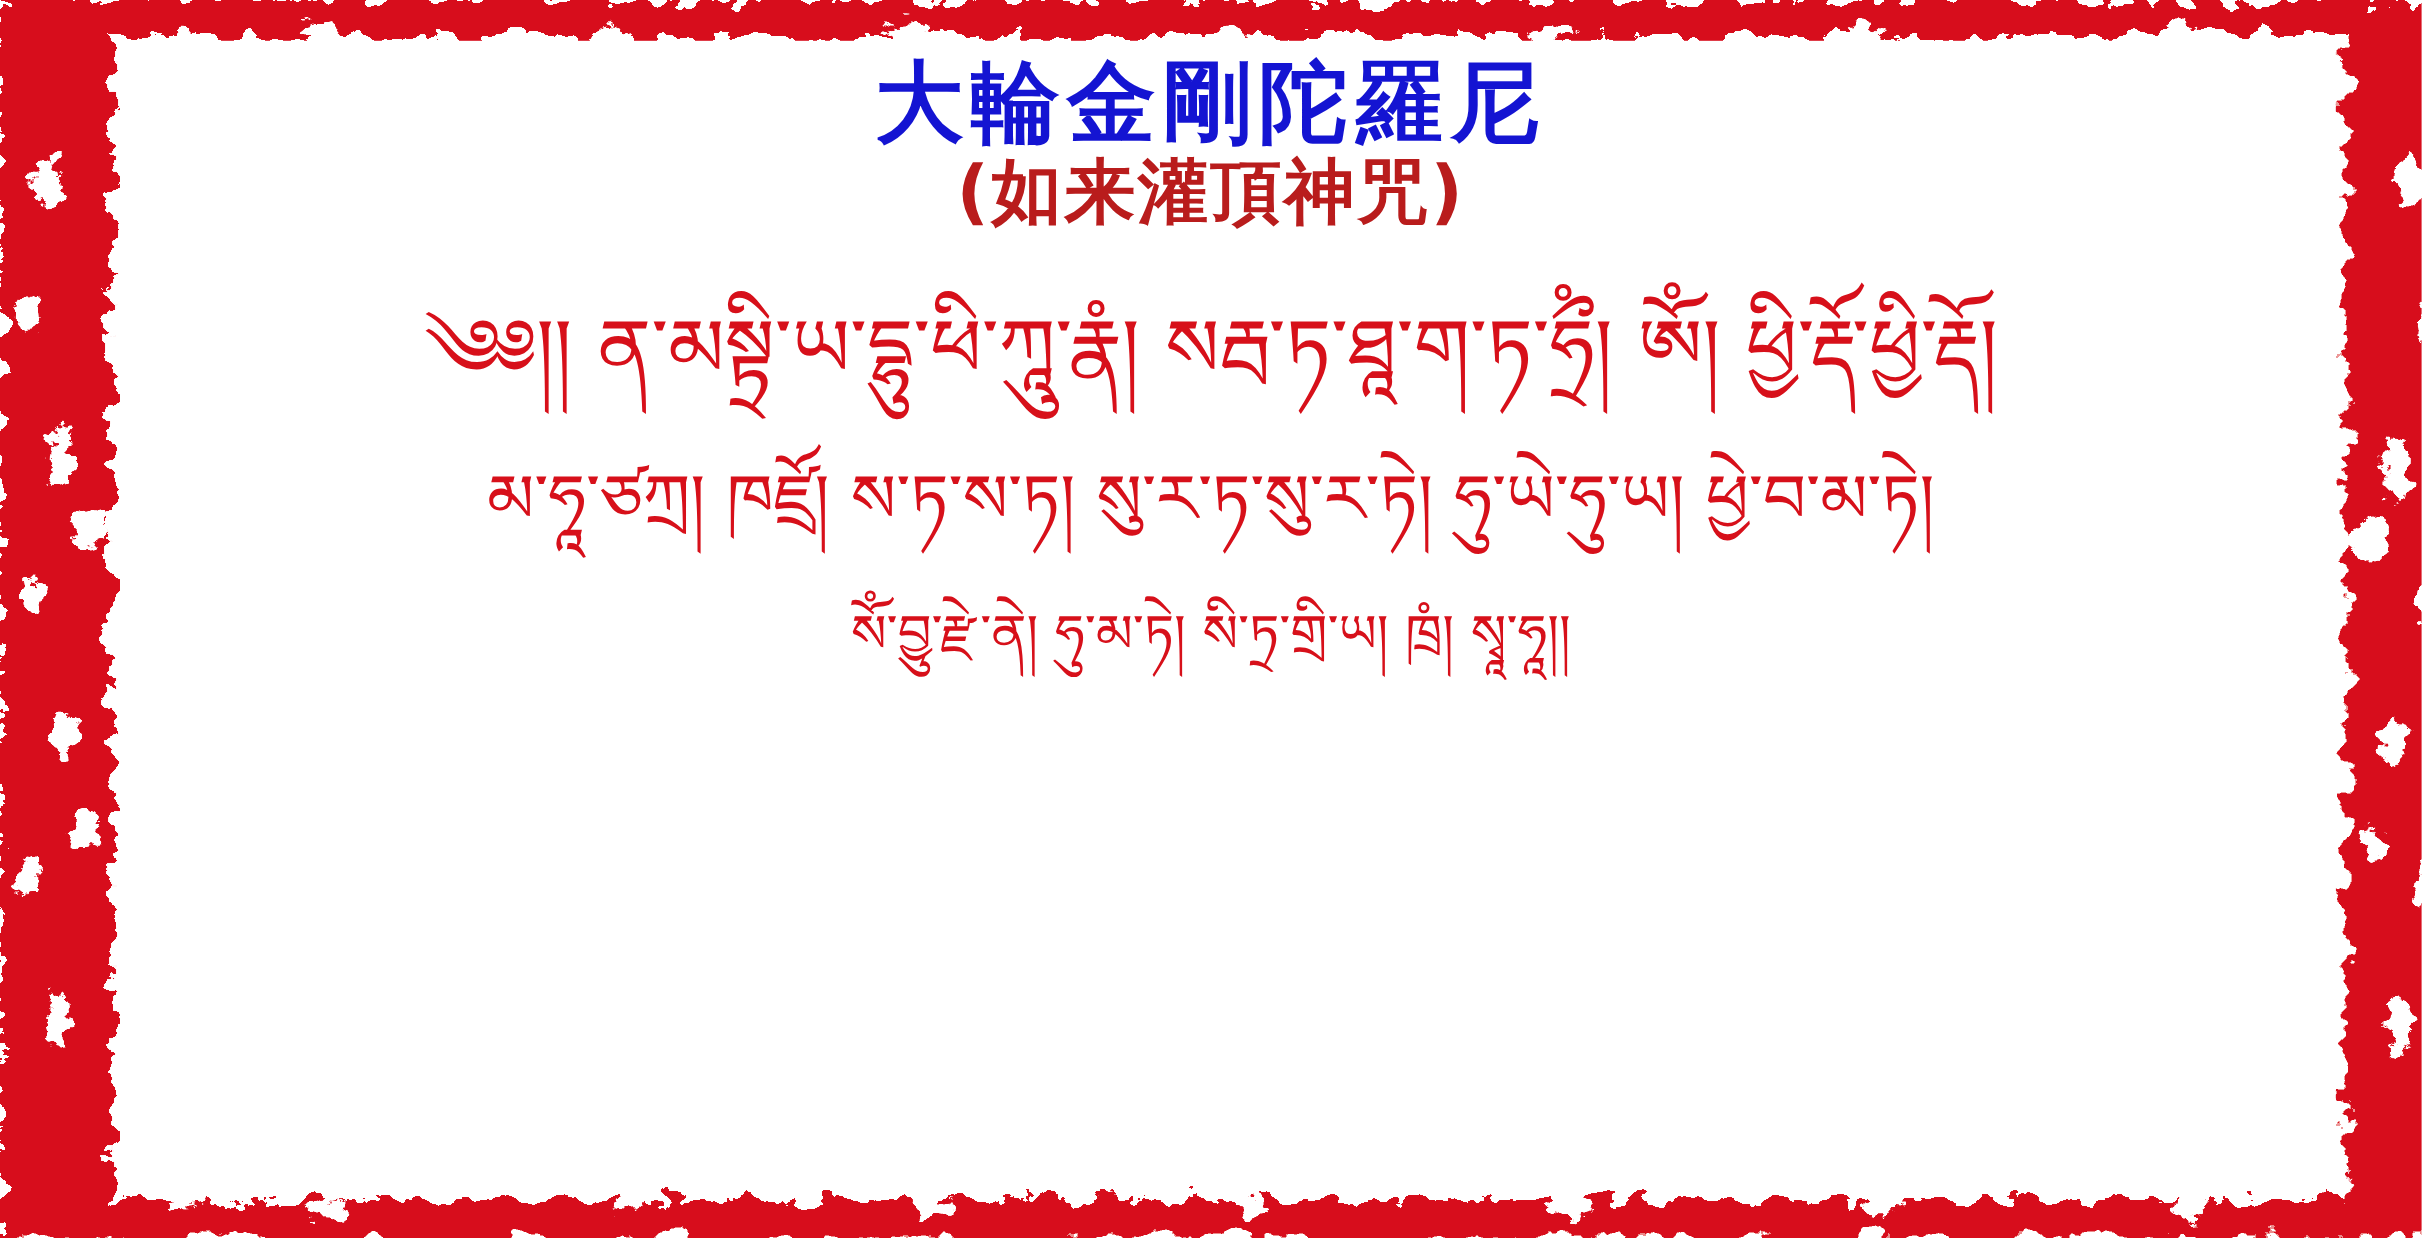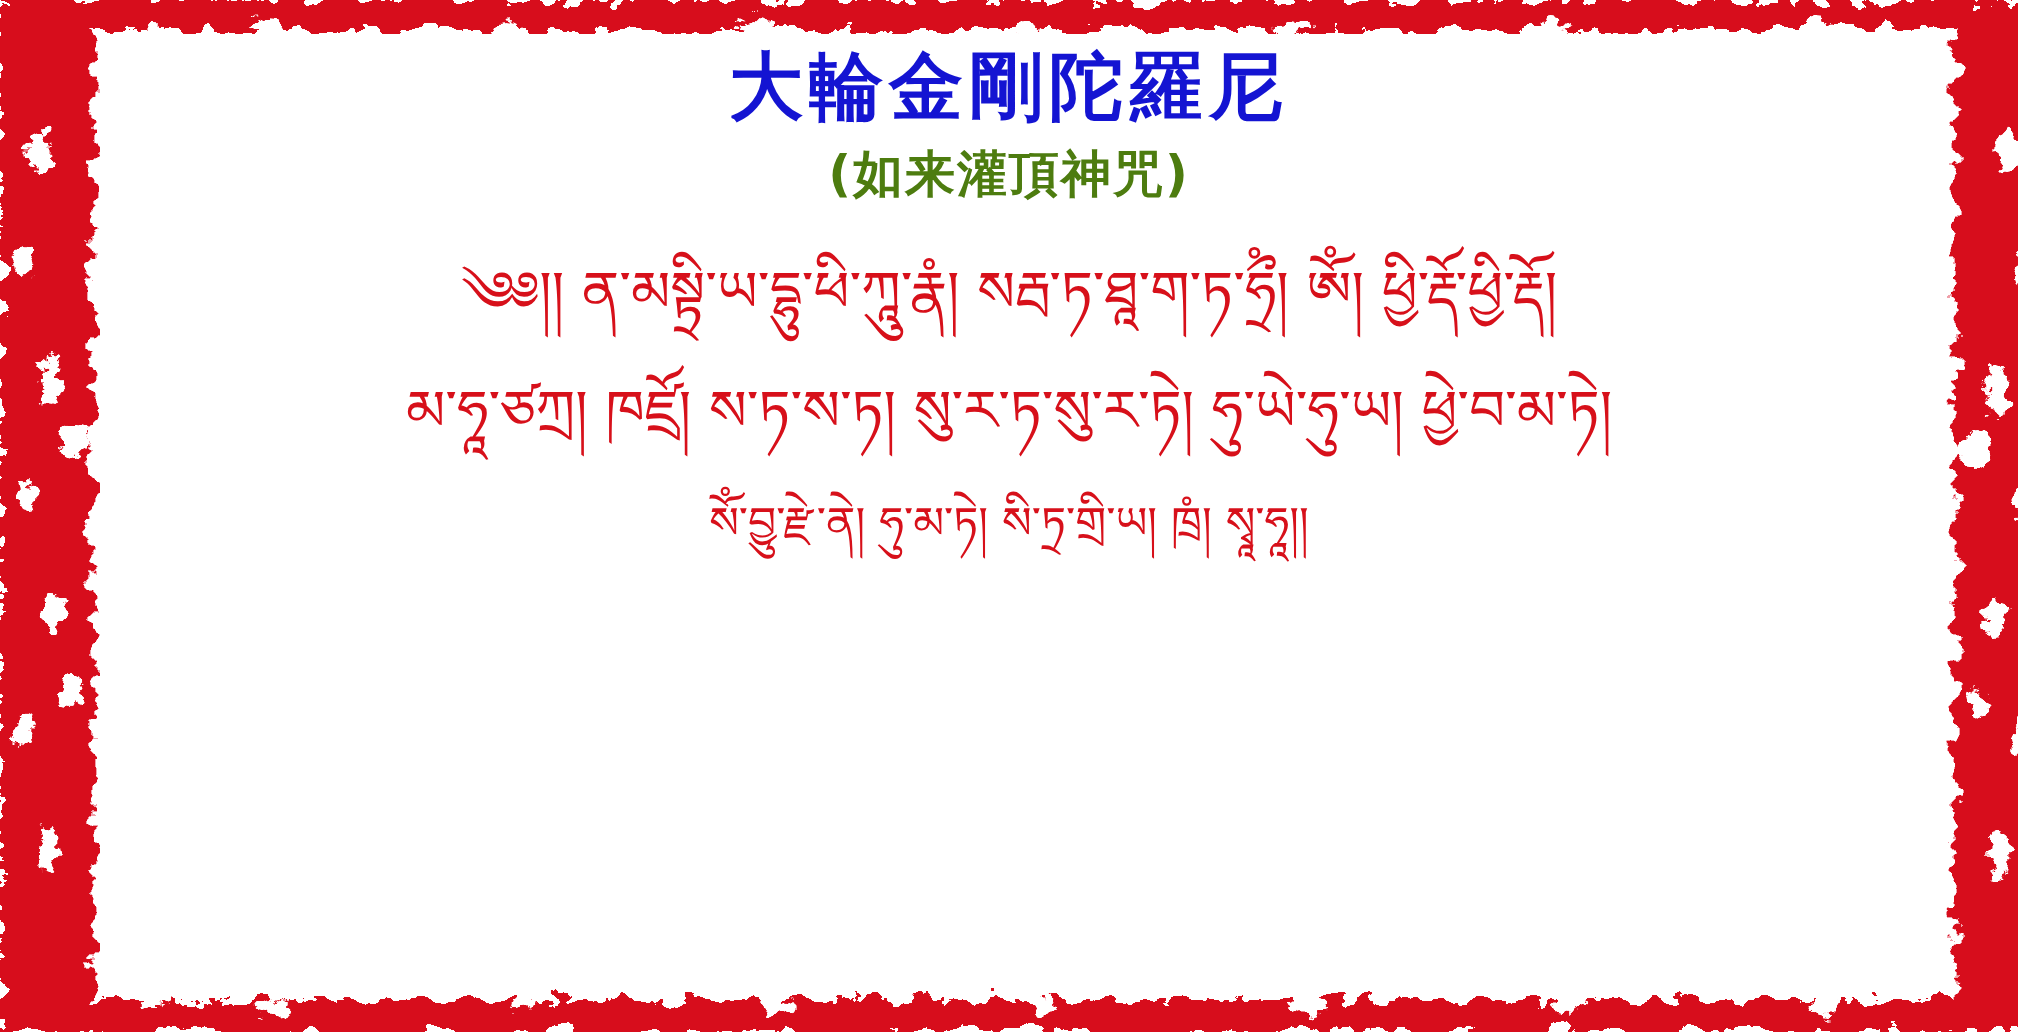--- a/index.html
+++ b/index.html
@@ -57,26 +57,26 @@
     font-size: 74px;
     line-height: 1.05;
     font-weight: 700;
     color: #1414d2;
     letter-spacing: 6px;
     white-space: nowrap;
   }
 
   #sub-title {
     font-family: "DejaVu Sans", "Liberation Sans", sans-serif;
-    font-size: 50px;
+    font-size: 59px;
     line-height: 1.12;
     font-weight: 700;
-    color: #4d7c0f;
+    color: #b91c1c;
     letter-spacing: 2px;
-    margin-top: 20px;
+    margin-top: 1px;
     white-space: nowrap;
   }
 
   #mantra-block {
     width: 100%;
     margin-top: 52px;
     display: flex;
     flex-direction: column;
     gap: 44px;
     align-items: center;
@@ -86,21 +86,21 @@
     color: #d7101a;
     font-family: "DejaVu Sans", "Liberation Sans", sans-serif;
     font-size: 56px;
     line-height: 1.35;
     white-space: nowrap;
     text-align: center;
     direction: ltr;
   }
 
   
-  #mantra-line-1 { font-size: 56px; letter-spacing: 0px; text-align: center; }
+  #mantra-line-1 { font-size: 67px; letter-spacing: 0px; text-align: center; }
   #mantra-line-2 { font-size: 56px; letter-spacing: 0px; }
   #mantra-line-3 { font-size: 44px; letter-spacing: 0px; }
 </style>
 </head>
 <body>
 
 <div id="card">
 
   <div id="border-frame">
     <svg viewBox="0 0 2018 1032" preserveAspectRatio="none" xmlns="http://www.w3.org/2000/svg">

